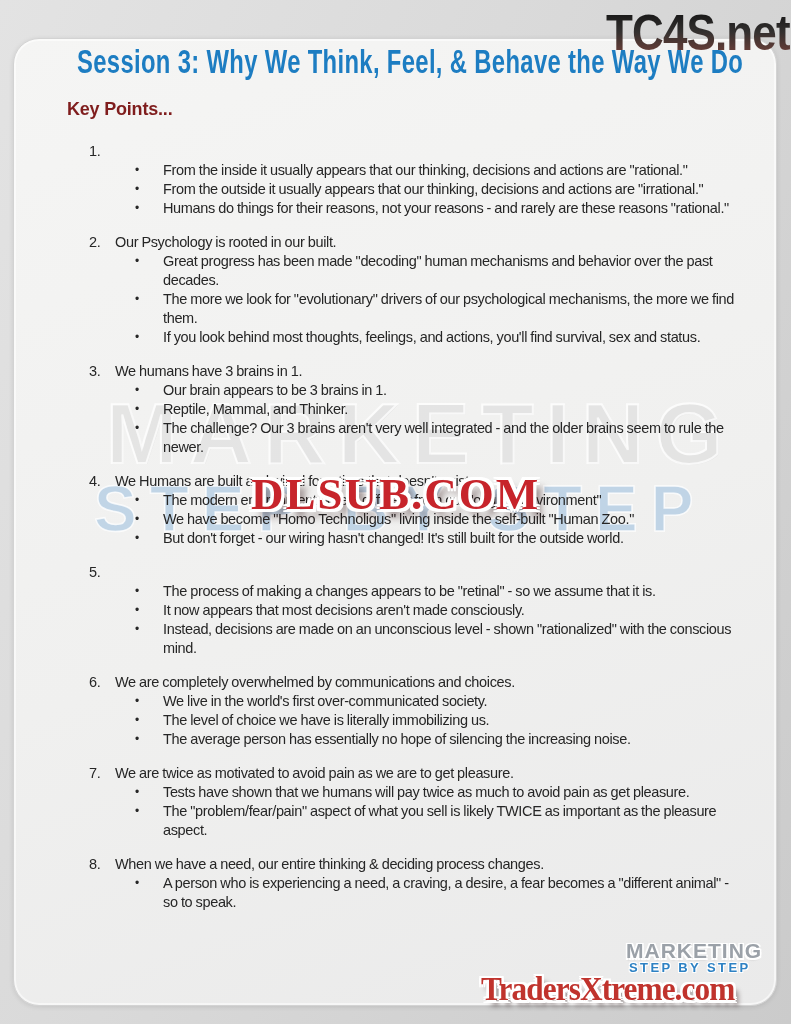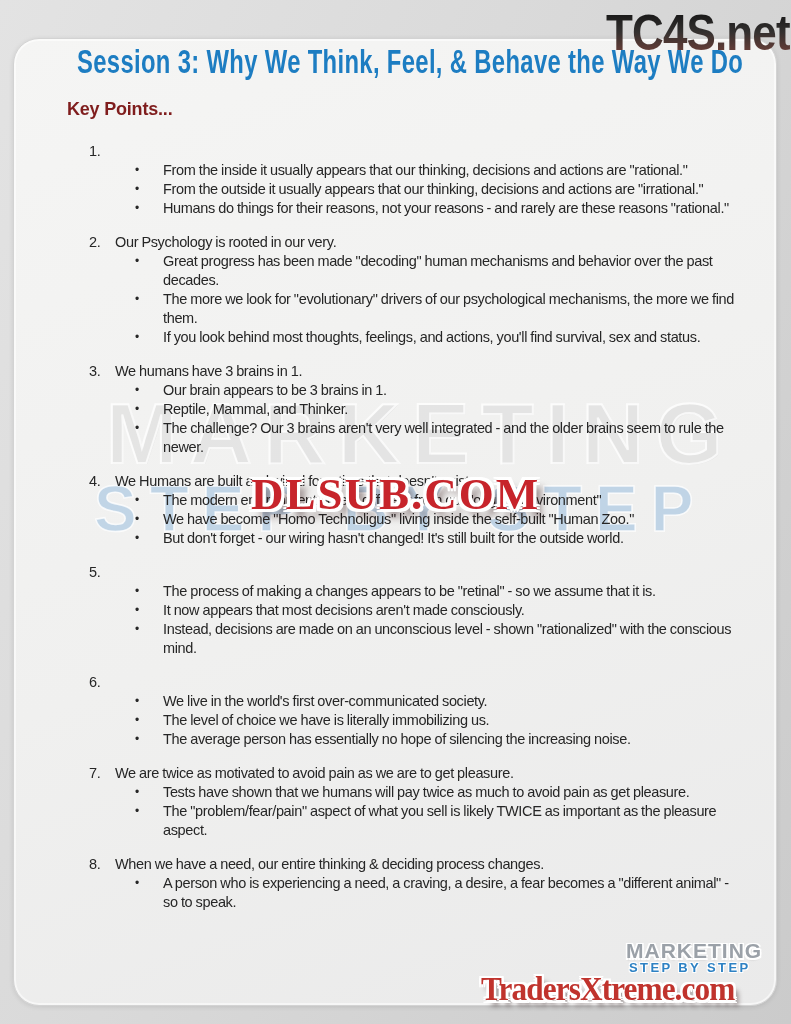--- a/index.html
+++ b/index.html
@@ -121,21 +121,21 @@
       </div>
       <div class="kp-bullet">
         <span class="kp-dot">•</span>
         <span class="kp-btext">Humans do things for their reasons, not your reasons - and rarely are these reasons "rational."</span>
       </div>
     </div>
 
     <div class="kp-item">
       <div class="kp-head">
         <span class="kp-num">2.</span>
-        <span class="kp-text">Our Psychology is rooted in our very.</span>
+        <span class="kp-text">Our Psychology is rooted in our built.</span>
       </div>
       <div class="kp-bullet">
         <span class="kp-dot">•</span>
         <span class="kp-btext">Great progress has been made "decoding" human mechanisms and behavior over the past decades.</span>
       </div>
       <div class="kp-bullet">
         <span class="kp-dot">•</span>
         <span class="kp-btext">The more we look for "evolutionary" drivers of our psychological mechanisms, the more we find them.</span>
       </div>
       <div class="kp-bullet">
@@ -196,20 +196,21 @@
       </div>
       <div class="kp-bullet">
         <span class="kp-dot">•</span>
         <span class="kp-btext">Instead, decisions are made on an unconscious level - shown "rationalized" with the conscious mind.</span>
       </div>
     </div>
 
     <div class="kp-item">
       <div class="kp-head">
         <span class="kp-num">6.</span>
+        <span class="kp-text">We are completely overwhelmed by communications and choices.</span>
       </div>
       <div class="kp-bullet">
         <span class="kp-dot">•</span>
         <span class="kp-btext">We live in the world's first over-communicated society.</span>
       </div>
       <div class="kp-bullet">
         <span class="kp-dot">•</span>
         <span class="kp-btext">The level of choice we have is literally immobilizing us.</span>
       </div>
       <div class="kp-bullet">

